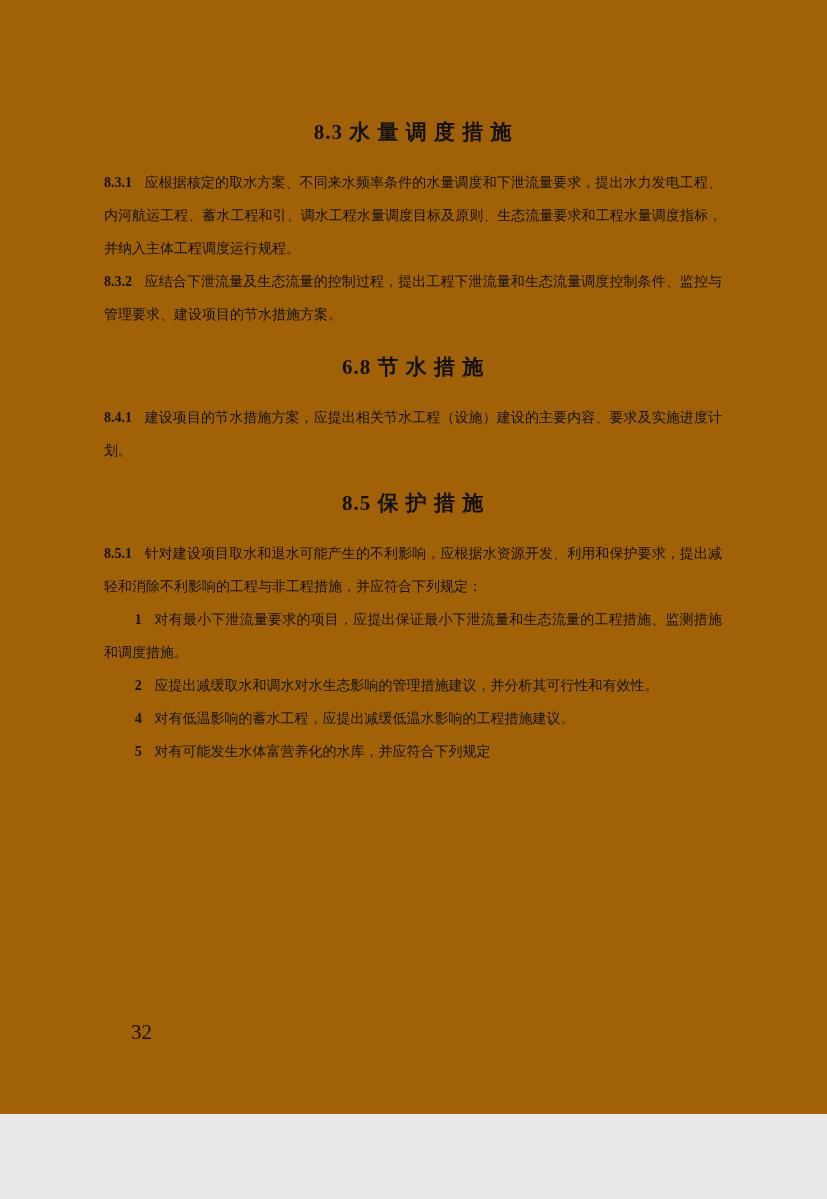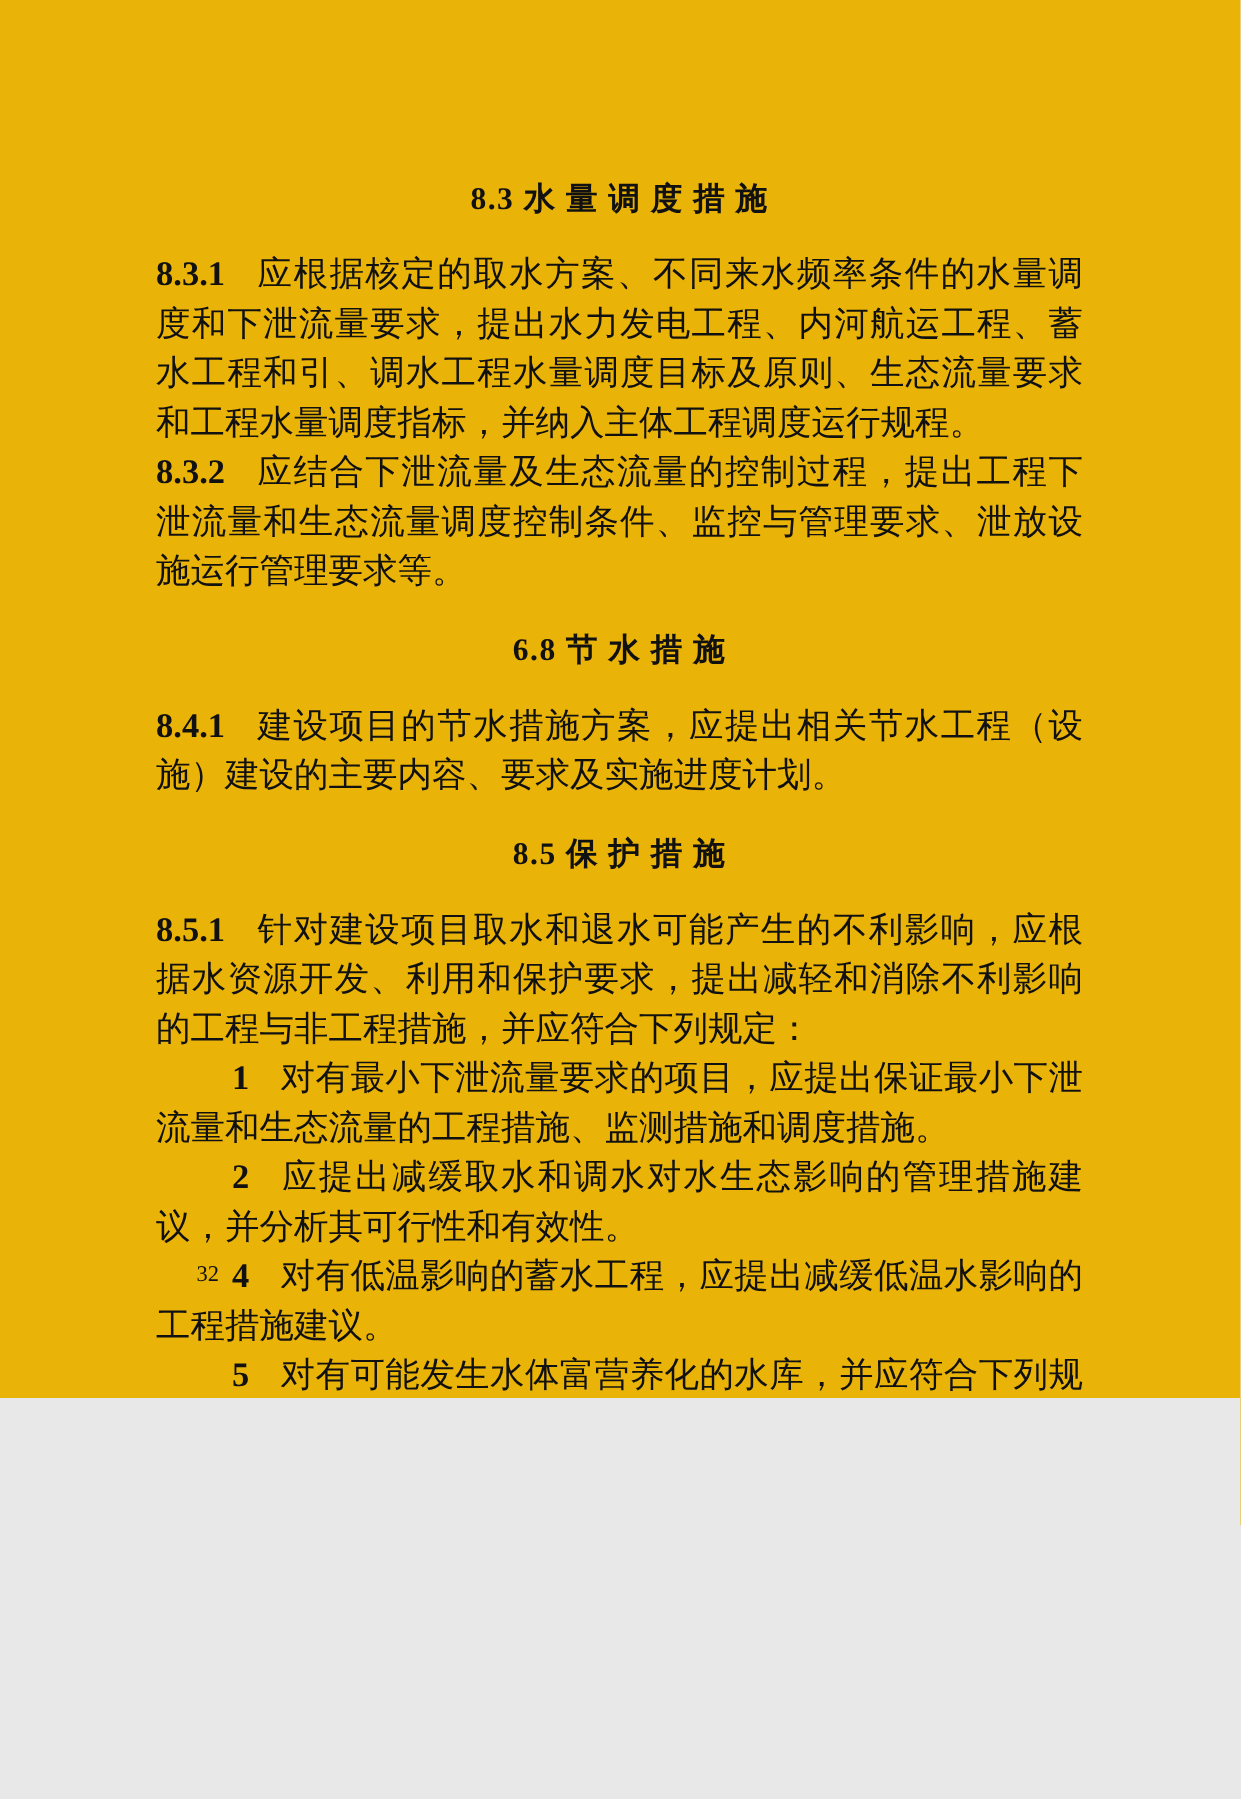--- a/index.html
+++ b/index.html
@@ -3,23 +3,23 @@
 <meta charset="utf-8">
 <style>
   html, body {
     margin: 0;
     padding: 0;
     background: #e8e8e8;
   }
   .page {
     position: relative;
     width: 827px;
-    height: 932px;
+    height: 1114px;
     margin: 0 auto;
-    background: #eab308;
+    background: #a16207;
     font-family: "Liberation Serif", "DejaVu Serif", serif;
     color: #111111;
     overflow: hidden;
   }
   .content {
     position: absolute;
     top: 118px;
     left: 104px;
     width: 618px;
   }
@@ -30,56 +30,56 @@
     letter-spacing: 1px;
     margin: 0;
     padding: 22px 0 20px 0;
     line-height: 28px;
   }
   .section:first-child .section-heading {
     padding-top: 0;
   }
   .clause {
     margin: 0;
-    font-size: 23px;
+    font-size: 14px;
     line-height: 33px;
     text-align: justify;
     text-justify: inter-ideograph;
   }
   .clause-label {
     font-weight: bold;
     margin-right: 0.9em;
     font-family: "Liberation Serif", "DejaVu Serif", serif;
   }
   .clause.indent {
     text-indent: 2.2em;
   }
   .page-number {
     position: absolute;
     left: 131px;
     bottom: 72px;
-    font-size: 15px;
+    font-size: 21px;
     line-height: 20px;
     color: #111111;
     text-align: right;
   }
 </style>
 </head>
 <body>
 
 <div class="page">
   <div class="content">
 
     <div class="section">
       <h2 class="section-heading">8.3  水 量 调 度 措 施</h2>
       <p class="clause">
         <span class="clause-label">8.3.1</span><span>应根据核定的取水方案、不同来水频率条件的水量调度和下泄流量要求，提出水力发电工程、内河航运工程、蓄水工程和引、调水工程水量调度目标及原则、生态流量要求和工程水量调度指标，并纳入主体工程调度运行规程。</span>
       </p>
       <p class="clause">
-        <span class="clause-label">8.3.2</span><span>应结合下泄流量及生态流量的控制过程，提出工程下泄流量和生态流量调度控制条件、监控与管理要求、泄放设施运行管理要求等。</span>
+        <span class="clause-label">8.3.2</span><span>应结合下泄流量及生态流量的控制过程，提出工程下泄流量和生态流量调度控制条件、监控与管理要求、建设项目的节水措施方案。</span>
       </p>
     </div>
 
     <div class="section">
       <h2 class="section-heading">6.8  节 水 措 施</h2>
       <p class="clause">
         <span class="clause-label">8.4.1</span><span>建设项目的节水措施方案，应提出相关节水工程（设施）建设的主要内容、要求及实施进度计划。</span>
       </p>
     </div>
 

